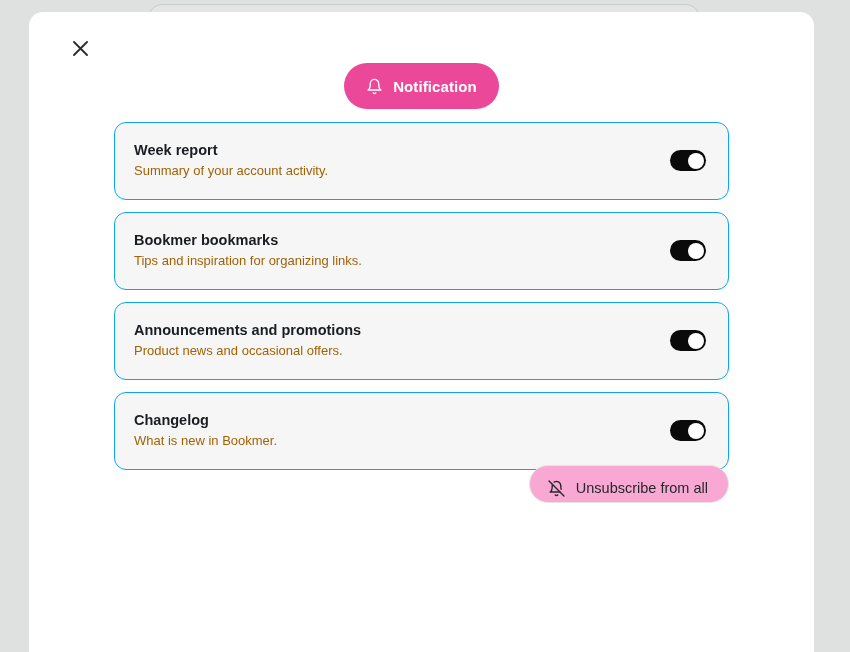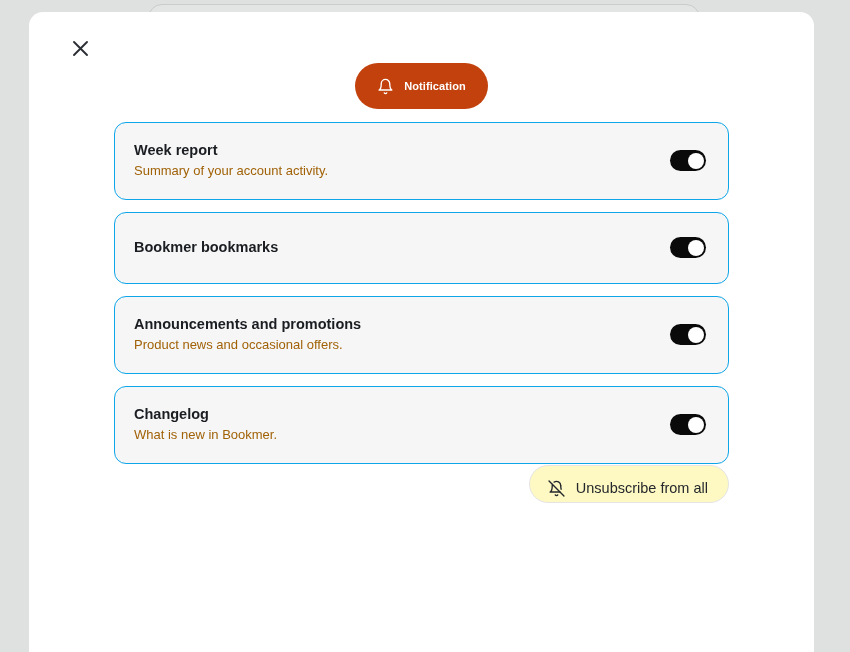--- a/index.html
+++ b/index.html
@@ -72,25 +72,25 @@
     width: 785px;
     display: flex;
     justify-content: center;
   }
   .pill {
     display: inline-flex;
     align-items: center;
     gap: 10px;
     height: 46px;
     padding: 12px 22px;
-    background: #c2410c;
+    background: #ec4899;
     color: #ffffff;
     border: none;
     border-radius: 23px;
-    font-size: 11px;
+    font-size: 15px;
     font-weight: bold;
     letter-spacing: 0.1px;
     cursor: pointer;
     box-sizing: border-box;
   }
   .pill .bell {
     display: flex;
     align-items: center;
     justify-content: center;
   }
@@ -172,21 +172,21 @@
     width: 615px;
     display: flex;
     justify-content: flex-end;
   }
   .unsub-btn {
     display: inline-flex;
     align-items: center;
     gap: 11px;
     height: 38px;
     padding: 8px 20px 0 18px;
-    background: #fef9c3;
+    background: #f9a8d4;
     border: 1px solid #e4e4e4;
     border-radius: 19px;
     font-size: 14.5px;
     color: #24282c;
     cursor: pointer;
     box-sizing: border-box;
   }
   .unsub-btn .bell-off {
     display: flex;
     align-items: center;
@@ -228,20 +228,21 @@
           <div class="row-sub">Summary of your account activity.</div>
         </div>
         <button class="toggle on" aria-label="Week report toggle">
           <span class="knob"></span>
         </button>
       </div>
 
       <div class="row">
         <div class="row-text">
           <div class="row-title">Bookmer bookmarks</div>
+          <div class="row-sub">Tips and inspiration for organizing links.</div>
         </div>
         <button class="toggle on" aria-label="Discover bookmarks toggle">
           <span class="knob"></span>
         </button>
       </div>
 
       <div class="row">
         <div class="row-text">
           <div class="row-title">Announcements and promotions</div>
           <div class="row-sub">Product news and occasional offers.</div>

